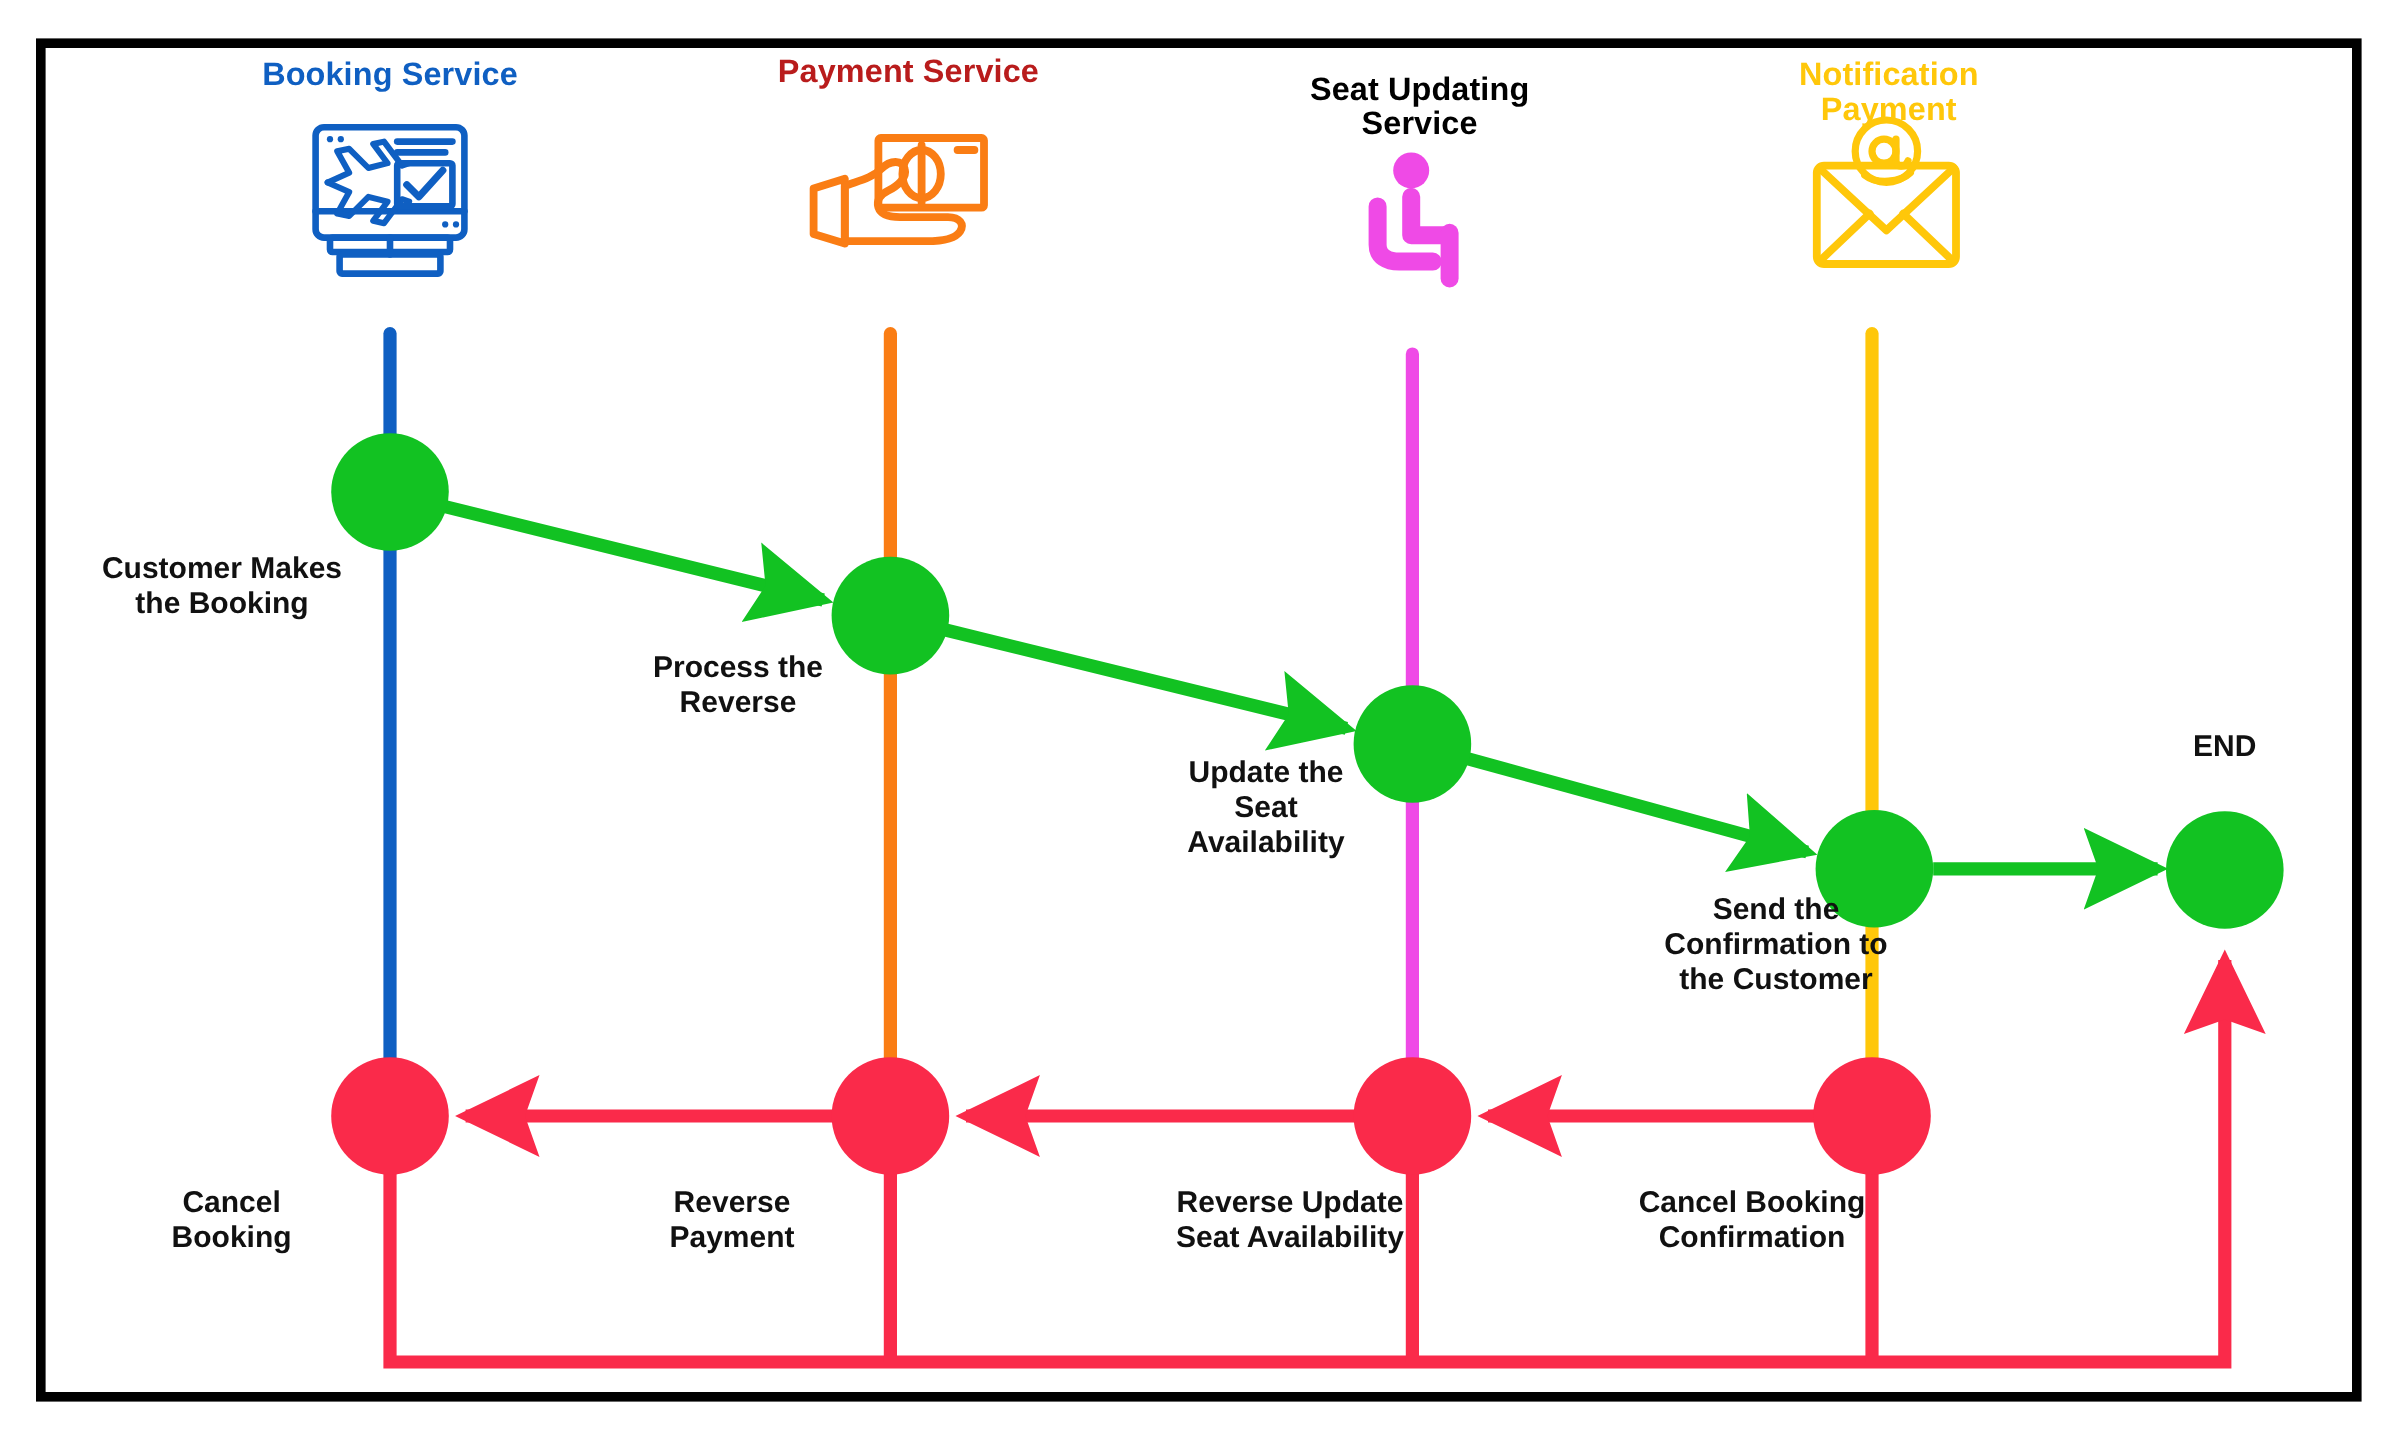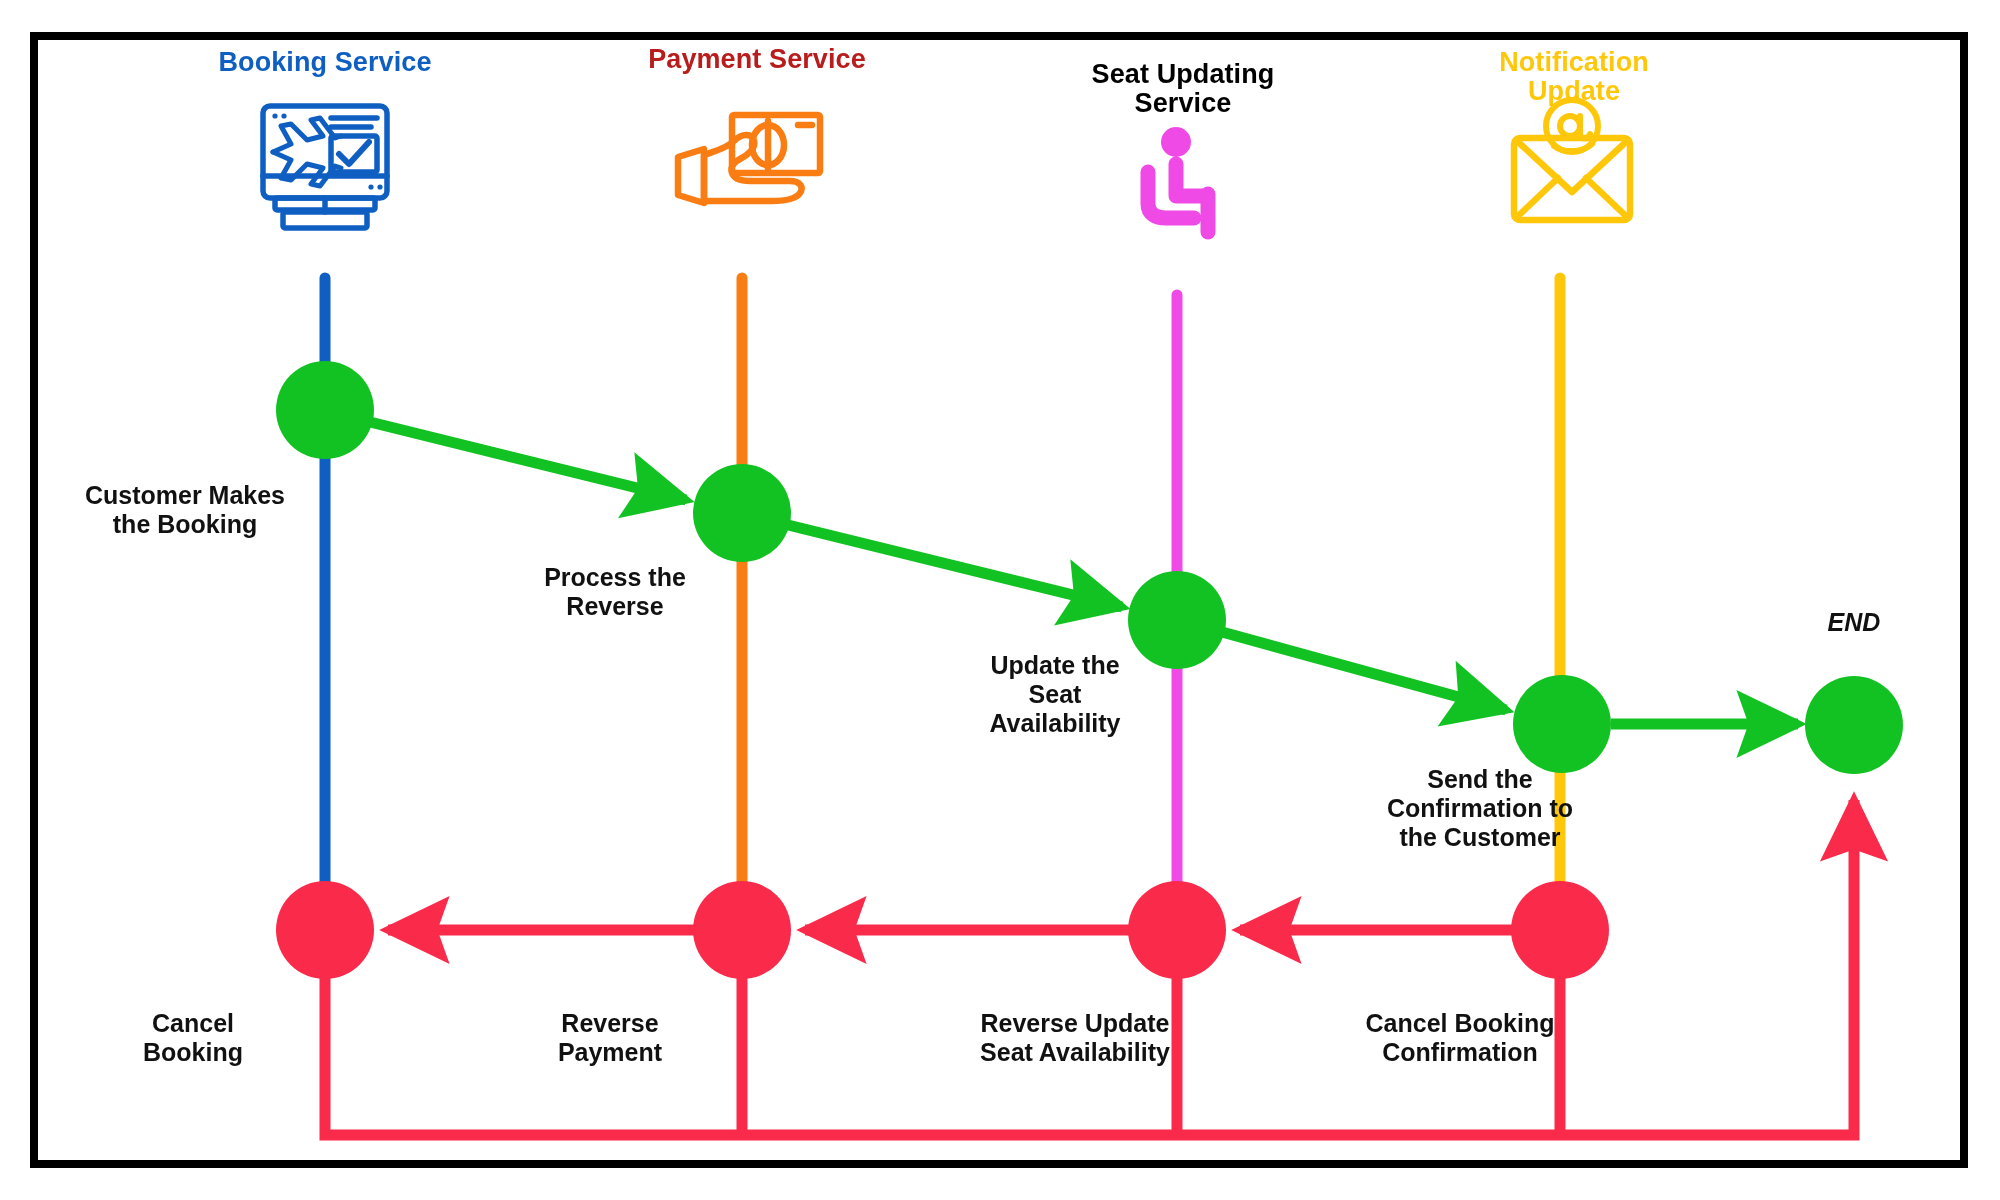--- a/index.html
+++ b/index.html
@@ -4,21 +4,21 @@
 <style>
   html,body{margin:0;padding:0;background:#ffffff;}
   body{width:2000px;height:1200px;font-family:"Liberation Sans",sans-serif;overflow:hidden;}
   #stage{position:relative;width:2000px;height:875px;background:#ffffff;}
   #frame{position:absolute;left:30px;top:32px;width:1938px;height:1136px;
          border:8px solid #000000;box-sizing:border-box;background:#ffffff;}
   svg#canvas{position:absolute;left:0;top:0;width:2000px;height:1200px;}
   .svc-title{position:absolute;text-align:center;font-weight:bold;font-size:27px;line-height:1.08;
              letter-spacing:.1px;white-space:pre-line;}
   .node-label{position:absolute;text-align:center;font-weight:bold;font-size:25px;
-              line-height:1.16;color:#111111;white-space:pre-line;margin-top:21px;}
+              line-height:1.16;color:#111111;white-space:pre-line;}
   .end-label{position:absolute;font-weight:bold;font-size:25px;color:#111111;text-align:center;}
 </style>
 </head>
 <body>
 
 <div id="stage">
 
   <div id="frame"></div>
 
   <svg id="canvas" viewBox="0 0 2000 1200">
@@ -122,37 +122,37 @@
   </svg>
 
   <div class="svc-title" style="left:175px;top:48px;width:300px;color:#0f5fc2;">Booking Service</div>
 
   <div class="svc-title" style="left:607px;top:45px;width:300px;color:#b91c1c;">Payment Service</div>
 
   <div class="svc-title" style="left:1033px;top:60px;width:300px;color:#000000;">Seat Updating
 Service</div>
 
   <div class="svc-title" style="left:1424px;top:48px;width:300px;color:#ffc70a;">Notification
-Update</div>
+Payment</div>
 
   <div class="node-label" style="left:40px;top:460px;width:290px;">Customer Makes
 the Booking</div>
 
   <div class="node-label" style="left:480px;top:542px;width:270px;">Process the
 Reverse</div>
 
   <div class="node-label" style="left:1335px;top:744px;width:290px;">Send the
 Confirmation to
 the Customer</div>
 
   <div class="node-label" style="left:930px;top:630px;width:250px;">Update the
 Seat
 Availability</div>
 
-  <div class="end-label" style="left:1784px;top:608px;width:140px;font-style:italic;">END</div>
+  <div class="end-label" style="left:1784px;top:608px;width:140px;">END</div>
 
   <div class="node-label" style="left:78px;top:988px;width:230px;">Cancel
 Booking</div>
 
   <div class="node-label" style="left:490px;top:988px;width:240px;">Reverse
 Payment</div>
 
   <div class="node-label" style="left:920px;top:988px;width:310px;">Reverse Update
 Seat Availability</div>
 

